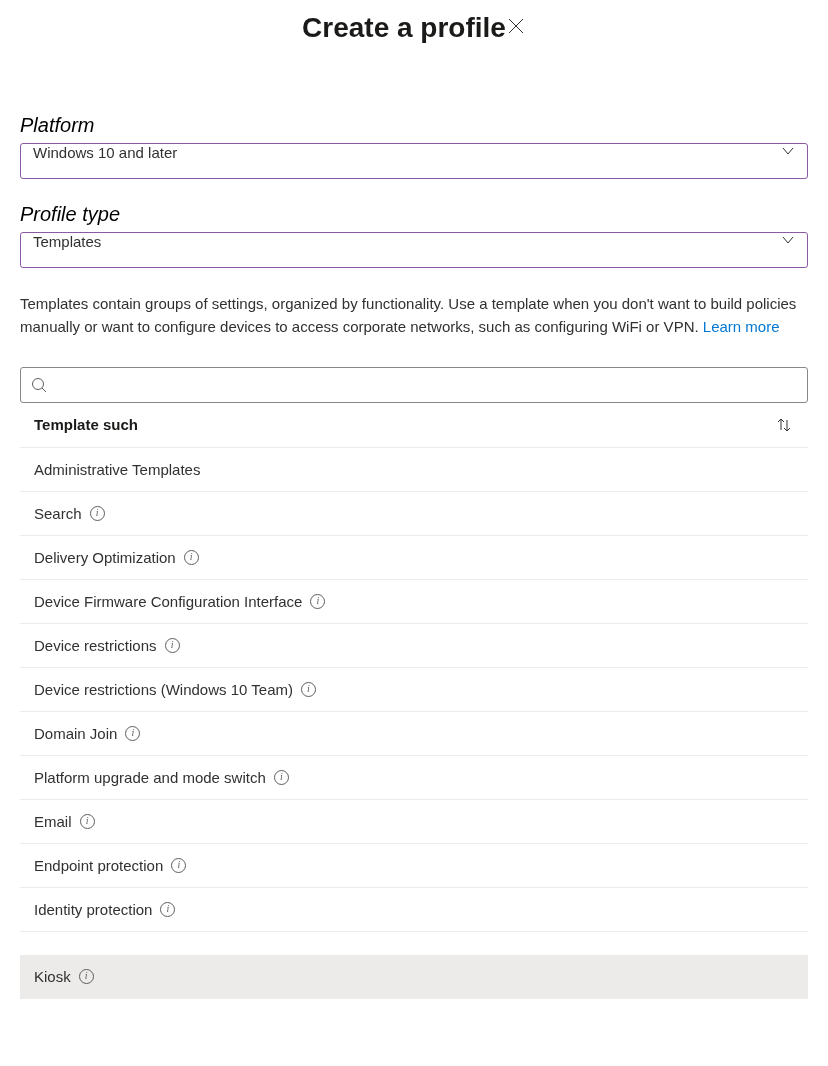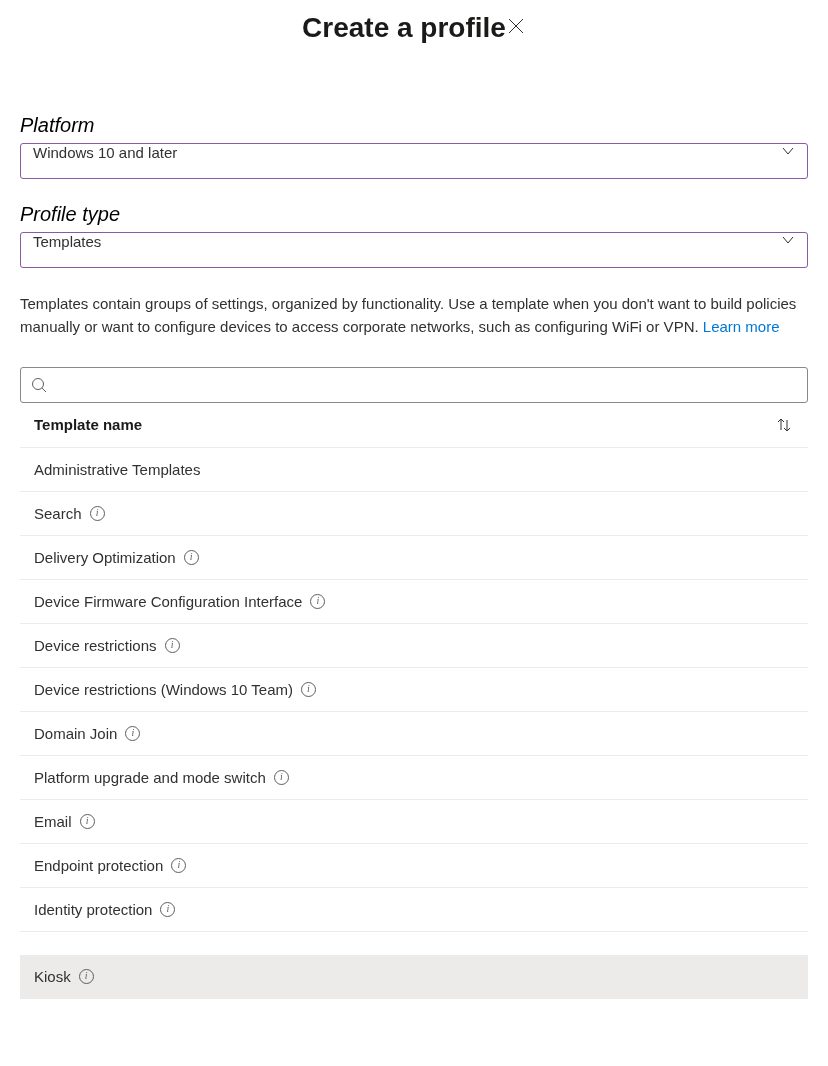--- a/index.html
+++ b/index.html
@@ -192,21 +192,21 @@
 <div class="search-box">
   <span class="search-icon">
     <svg viewBox="0 0 16 16" fill="none" stroke="currentColor" stroke-width="1">
       <circle cx="7" cy="7" r="5.5"></circle>
       <line x1="11" y1="11" x2="15" y2="15"></line>
     </svg>
   </span>
 </div>
 
 <div class="table-header">
-  <span class="table-header-text">Template name</span>
+  <span class="table-header-text">Template such</span>
   <span class="sort-icon">
     <svg viewBox="0 0 18 18" fill="none" stroke="currentColor" stroke-width="1">
       <line x1="6" y1="14" x2="6" y2="3"></line>
       <polyline points="3,6 6,3 9,6"></polyline>
       <line x1="12" y1="4" x2="12" y2="15"></line>
       <polyline points="9,12 12,15 15,12"></polyline>
     </svg>
   </span>
 </div>
 

